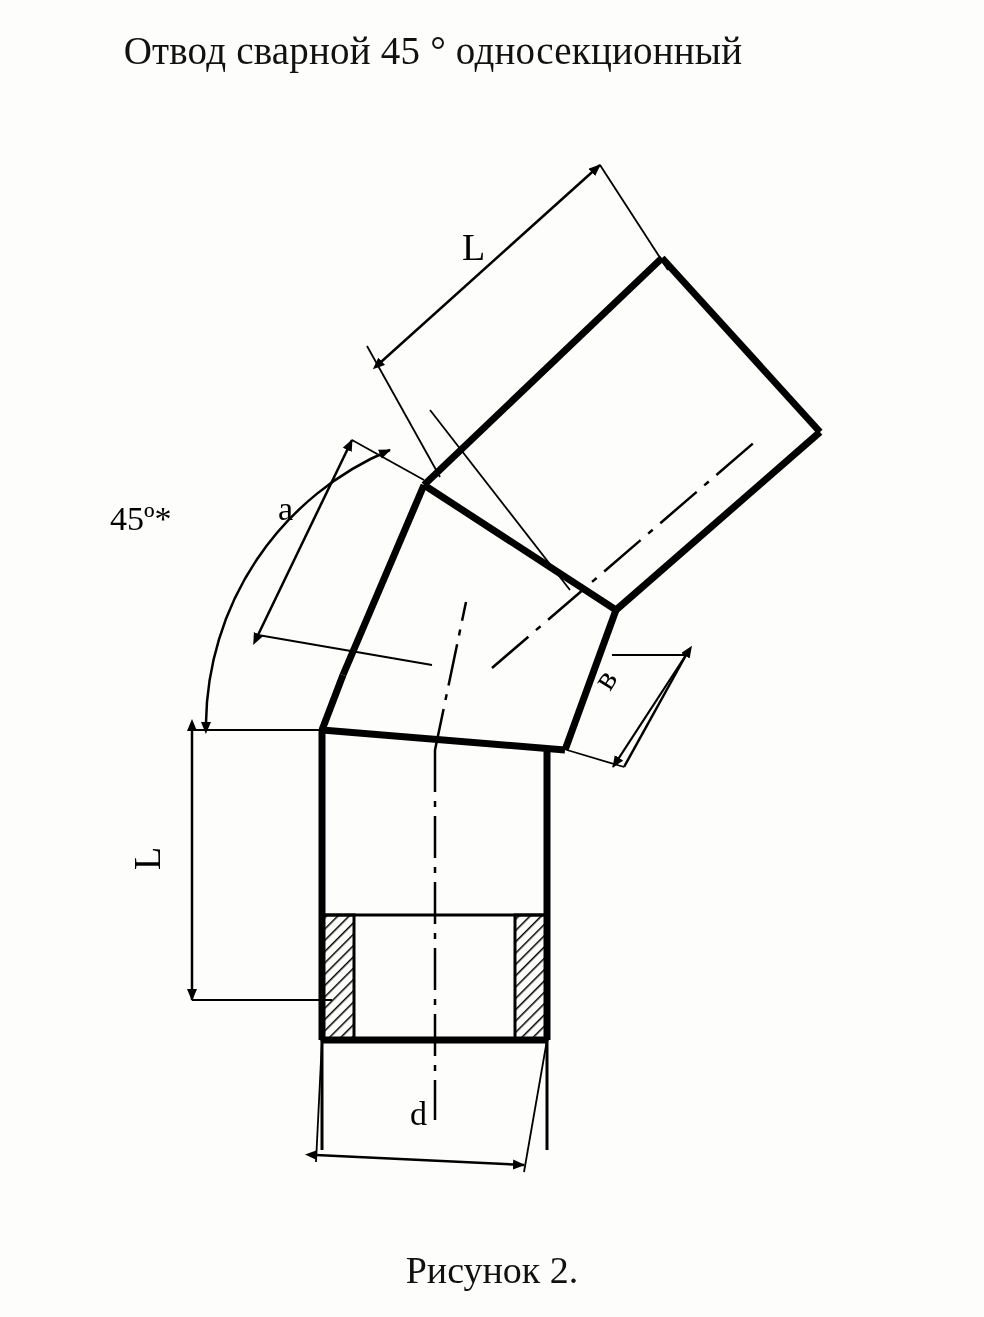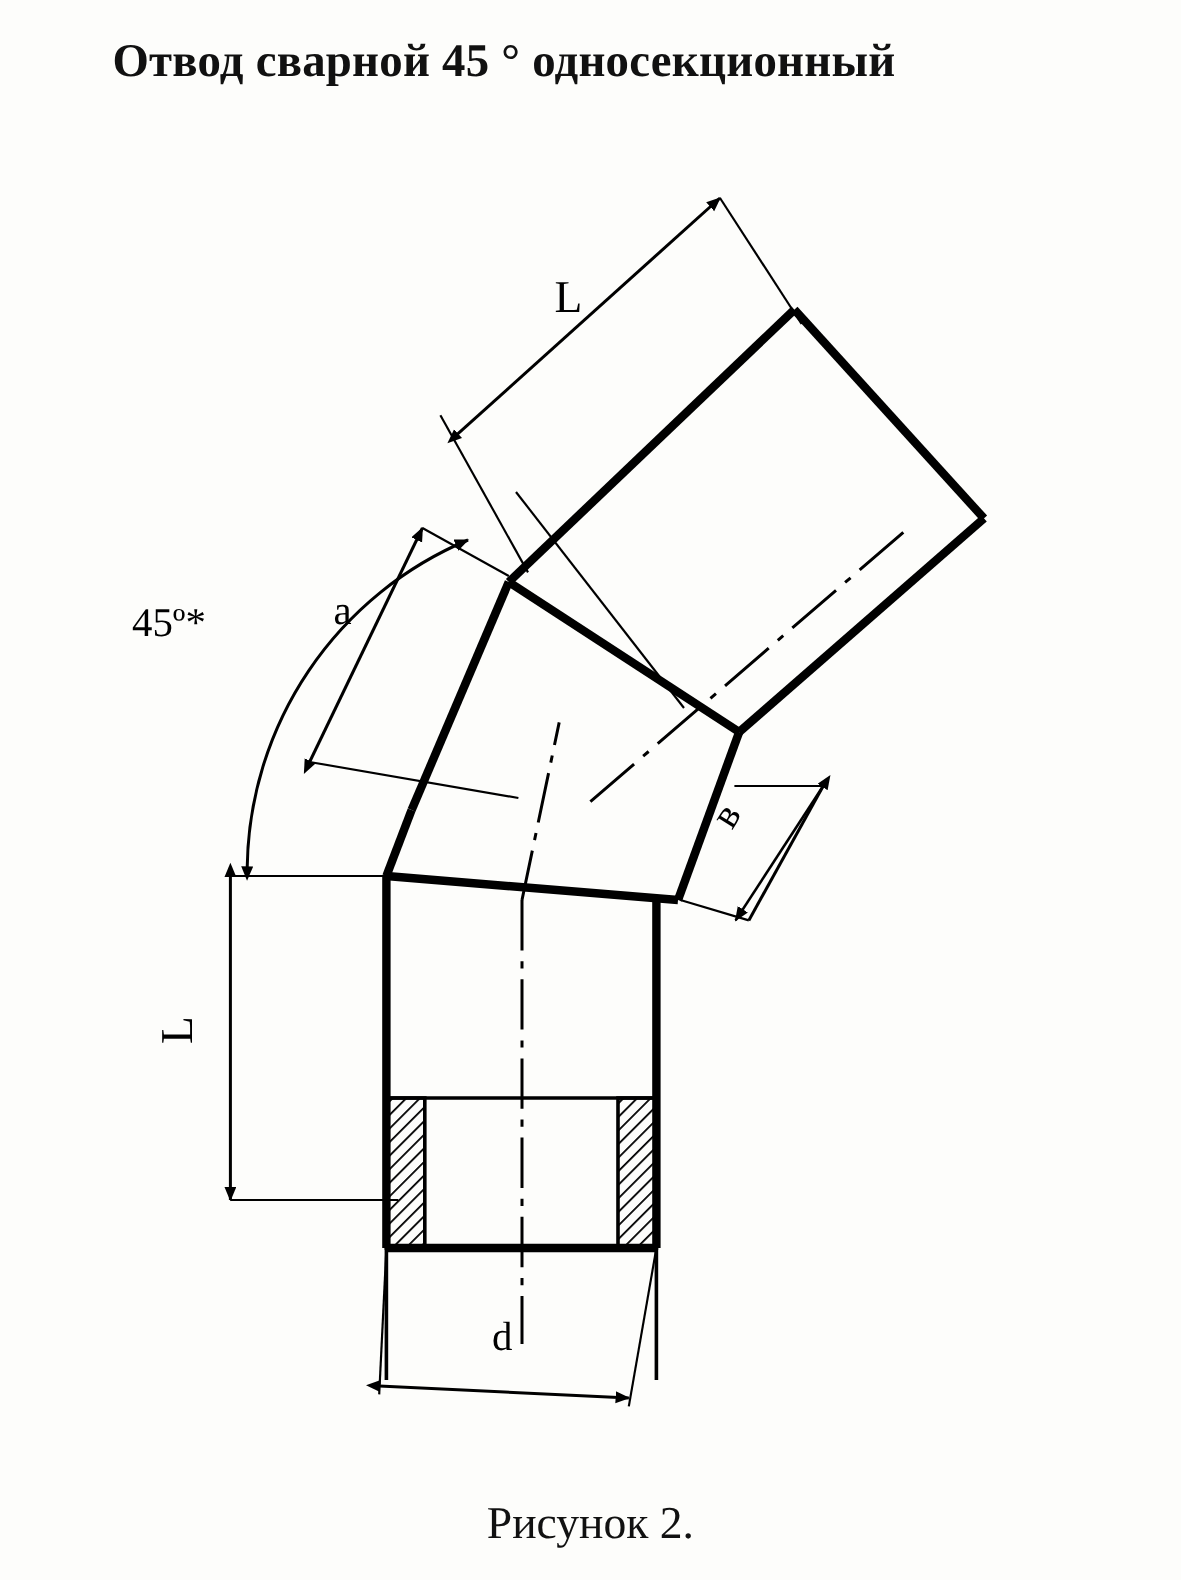--- a/index.html
+++ b/index.html
@@ -17,26 +17,26 @@
     color: #000000;
   }
   .page {
     position: absolute;
     inset: 0;
     background: #fdfdfb;
   }
   .title {
     position: absolute;
     top: 28px;
-    left: 4px;
+    left: 17px;
     width: 832px;
     text-align: center;
     font-family: "Liberation Serif", serif;
     font-size: 39px;
-    font-weight: 700;
+    font-weight: 400;
     letter-spacing: 0.2px;
     color: #111111;
     white-space: nowrap;
   }
   .caption {
     position: absolute;
     top: 1248px;
     left: 0;
     width: 984px;
     text-align: center;

